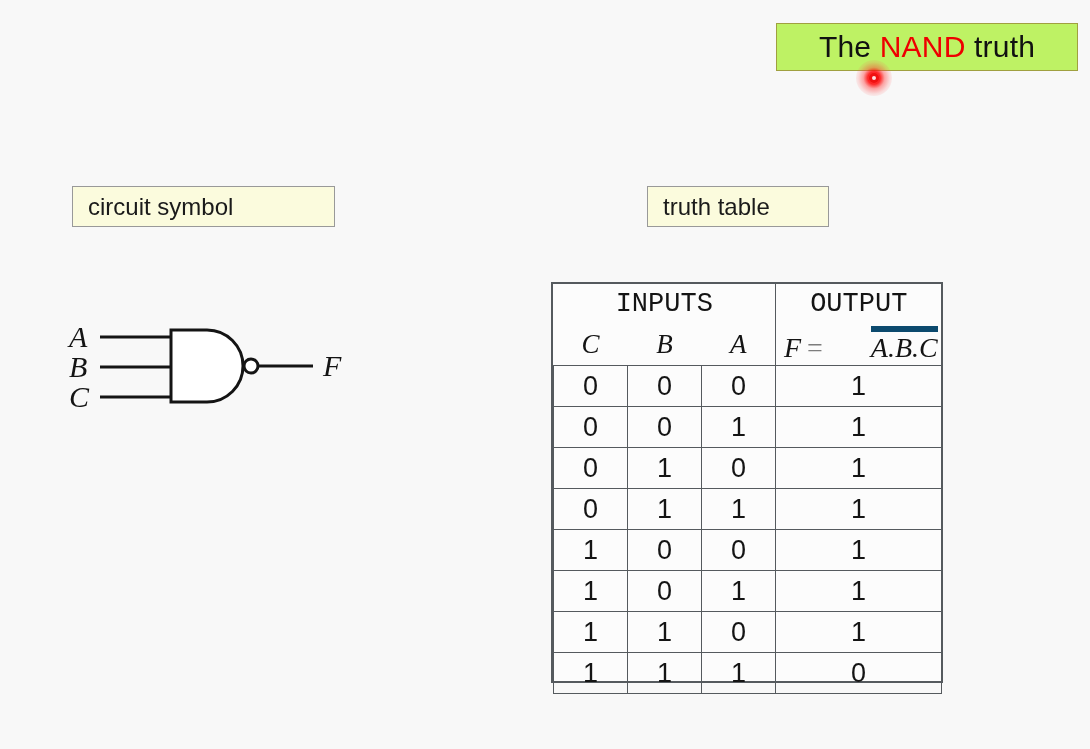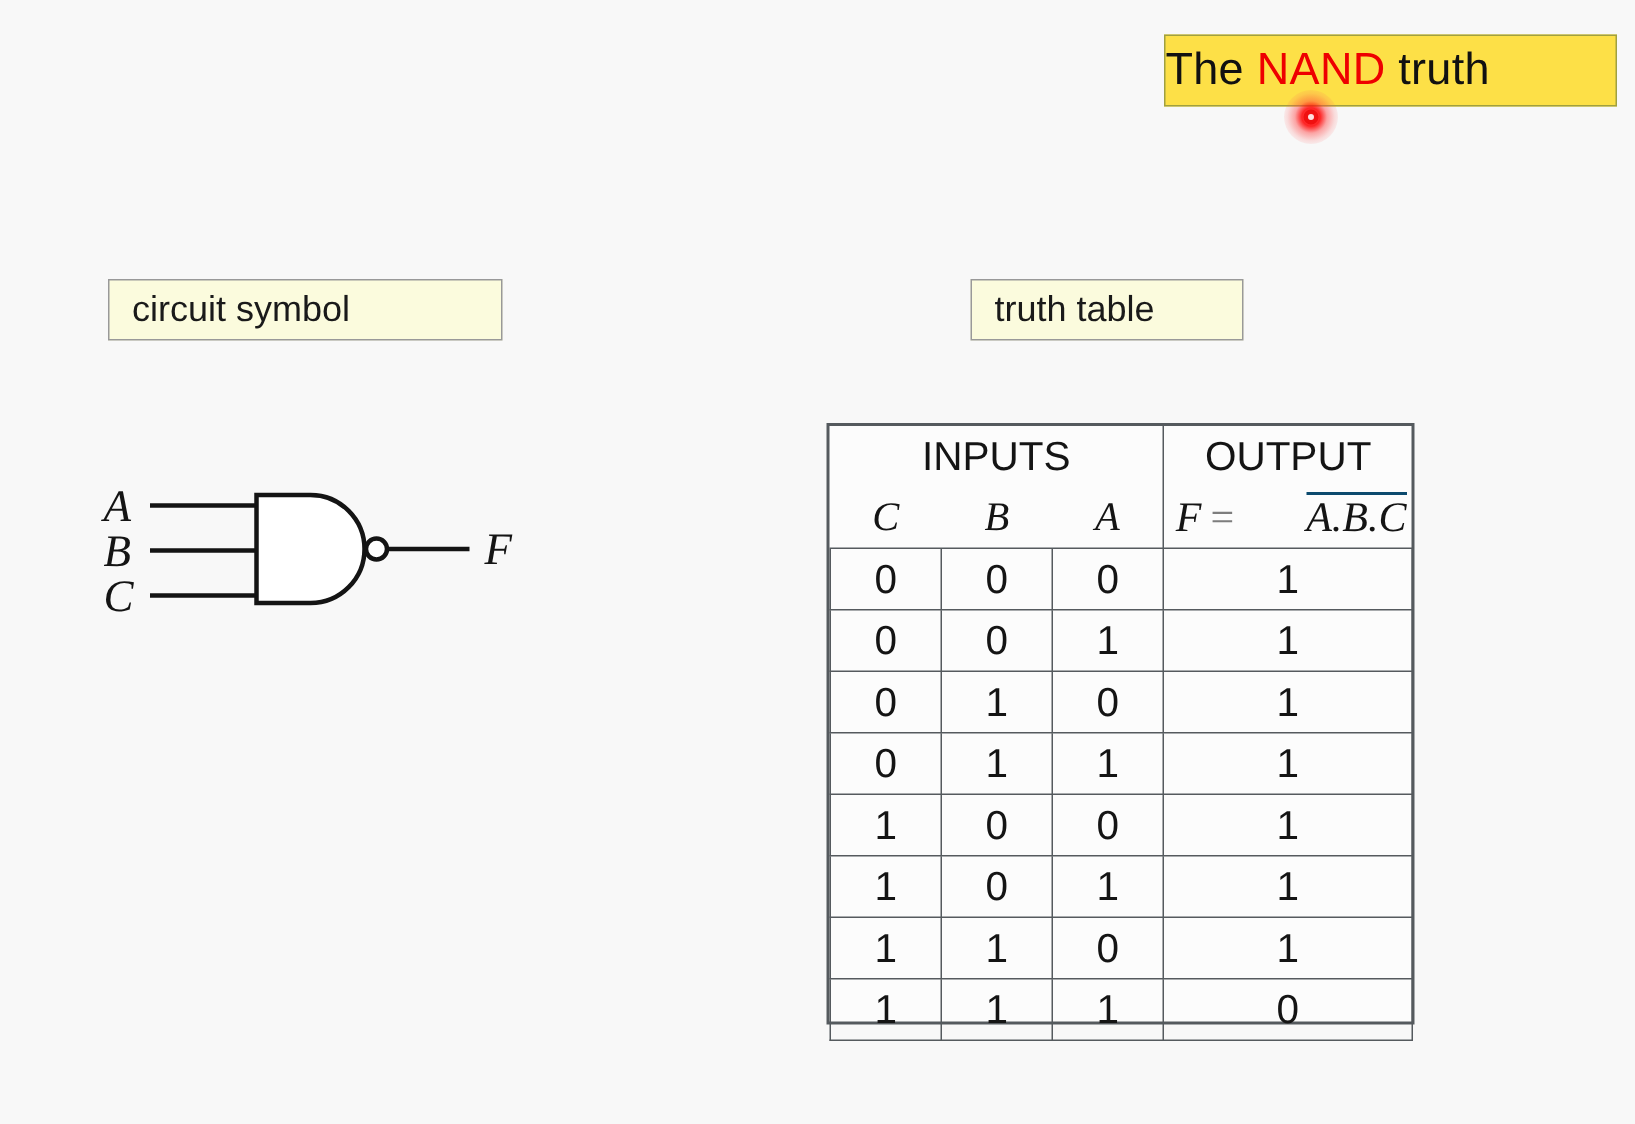--- a/index.html
+++ b/index.html
@@ -19,25 +19,26 @@
     inset: 0;
   }
 
   
   #title-banner {
     position: absolute;
     left: 776px;
     top: 23px;
     width: 302px;
     height: 48px;
-    background: #fde047;
+    background: #bef264;
     border: 1px solid #a0a040;
     box-sizing: border-box;
     display: flex;
     align-items: center;
+    justify-content: center;
     white-space: pre;
   }
   #title-banner span {
     font-size: 30px;
     line-height: 1;
     color: #111111;
     letter-spacing: 0.2px;
   }
   #title-banner .hl {
     color: #ee0000;
@@ -137,20 +138,21 @@
   .col-f { width: 166px; }
 
   
   .hdr-group {
     border-top: none !important;
     border-left: none !important;
     border-right: none !important;
     border-bottom: none !important;
     height: 40px;
     font-size: 28px;
+    font-family: Liberation Mono, monospace;
   }
   .hdr-group.sep-right { border-right: 1px solid #555a5e !important; }
   .hdr-sub {
     border-top: none !important;
     border-left: none !important;
     border-right: none !important;
     border-bottom: 1px solid #555a5e !important;
     height: 41px;
     font-style: italic;
     font-size: 28px;
@@ -163,21 +165,21 @@
     align-items: baseline;
     font-family: "Liberation Serif", serif;
     font-style: italic;
     font-size: 28px;
     line-height: 1;
     gap: 6px;
     padding-left: 4px;
   }
   .formula .eq { color: #7d7d7d; font-style: normal; }
   .formula .bar {
-    border-top: 2px solid #0c4a6e;
+    border-top: 6px solid #0c4a6e;
     padding-top: 2px;
     margin-left: 42px;
   }
 
   .data-row td { height: 40px; }
   .cell-val { font-family: "Liberation Sans", sans-serif; }
 </style>
 </head>
 <body>
 

